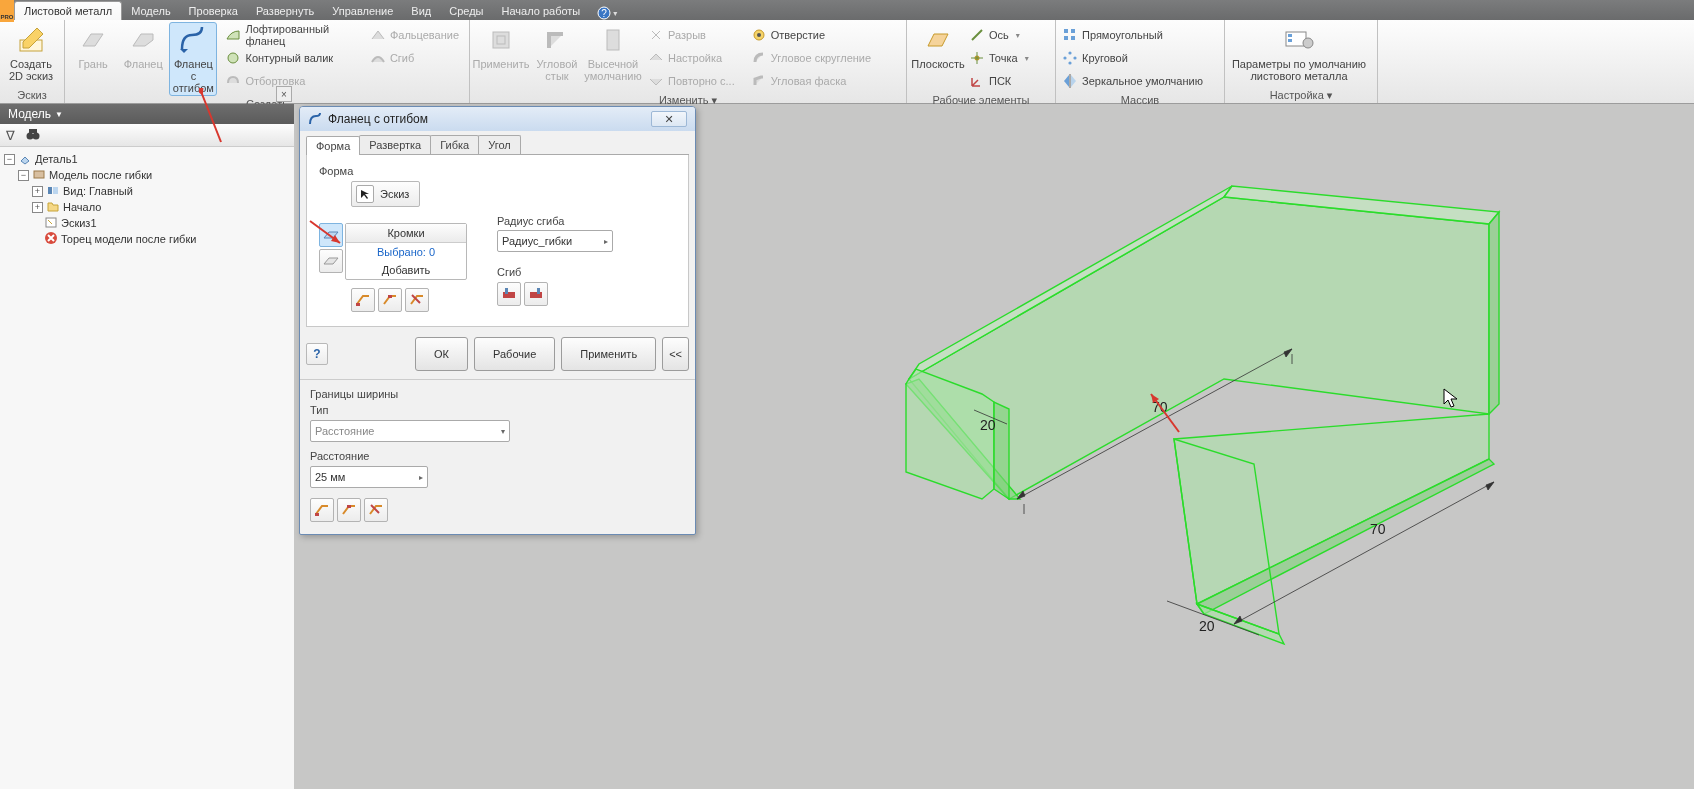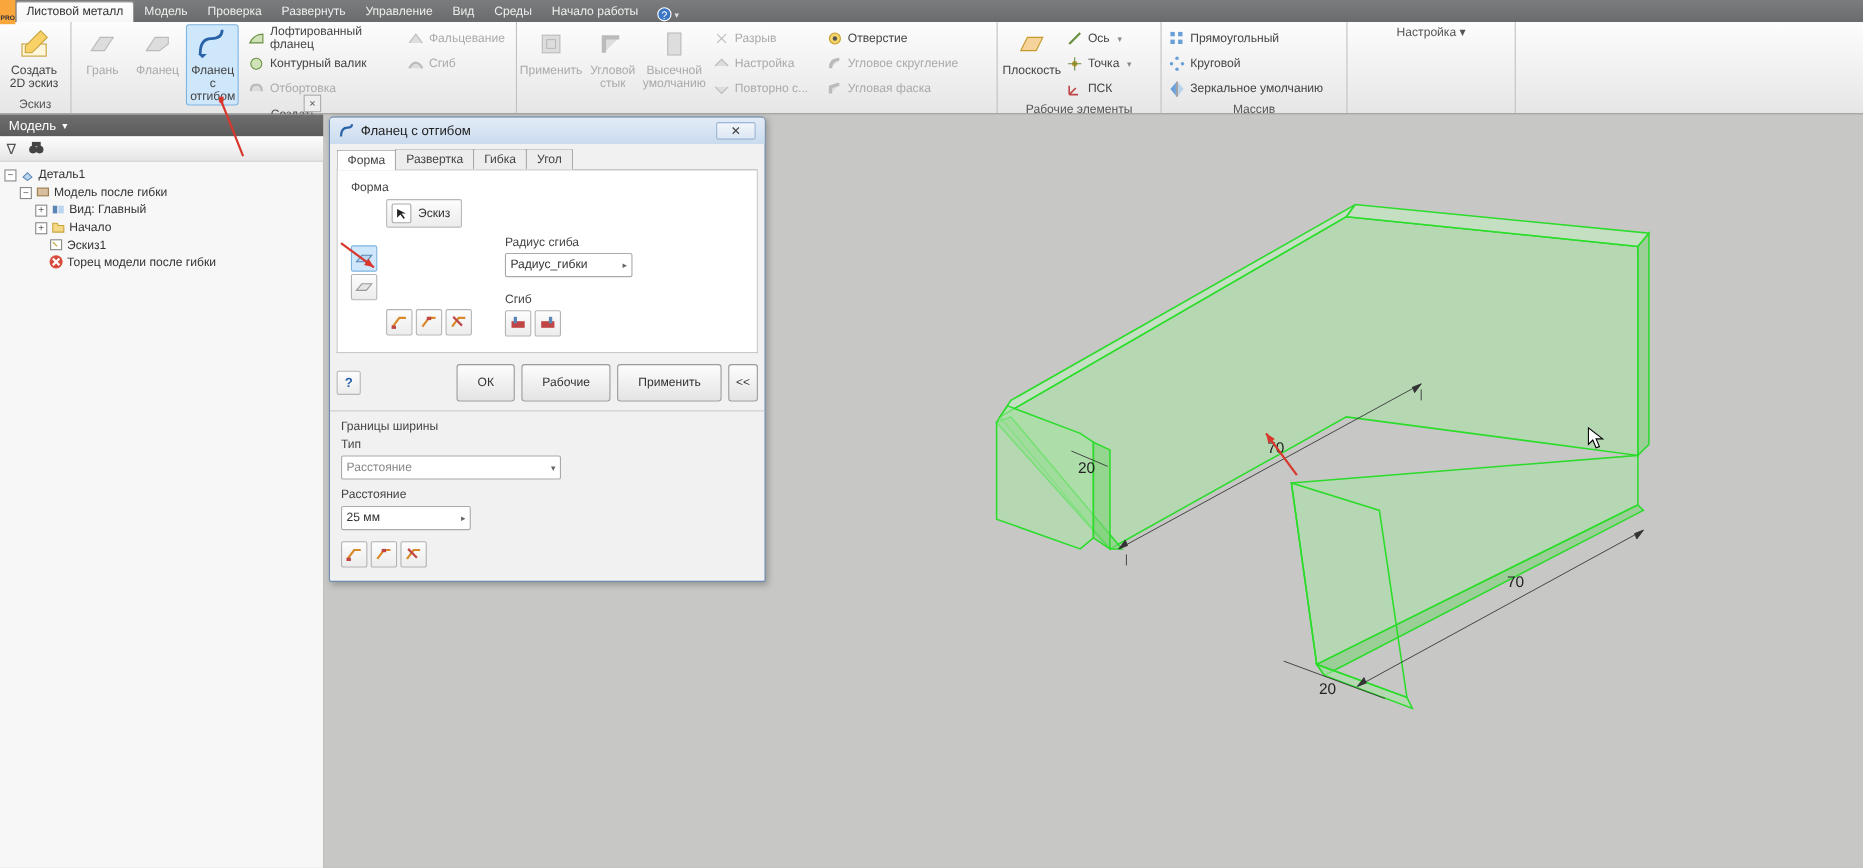--- a/index.html
+++ b/index.html
@@ -266,20 +266,21 @@
         <div class="small-btn dim">
             <span class="ic">
               <svg width="16" height="16">
                 <path d="M4 12 L4 6 L10 4 L12 4" fill="none" stroke="#bbb" stroke-width="3"></path>
               </svg>
             </span>
             <span>Угловая фаска</span>
           </div>
       </div>
     </div>
+    <div class="title">Изменить ▾</div>
   </div>
 
   <div class="rgroup" style="width:140px">
     <div class="body">
       <div class="big-btn">
           <div class="ico">
             <svg width="28" height="28">
               <path d="M4 20 L10 8 L24 8 L18 20 Z" fill="#f5d39a" stroke="#c79a2b"></path>
             </svg>
           </div>
@@ -352,20 +353,34 @@
               </svg>
             </span>
             <span>Зеркальное умолчанию</span>
           </div>
       </div>
     </div>
     <div class="title">Массив</div>
   </div>
 
   <div class="rgroup" style="width:144px">
+    <div class="body">
+      <div class="big-btn" style="width:136px">
+        <div class="ico">
+            <svg width="30" height="22">
+              <rect x="2" y="3" width="20" height="14" fill="#fff" stroke="#888"></rect>
+              <rect x="4" y="5" width="4" height="3" fill="#6aa0d8"></rect>
+              <rect x="4" y="10" width="4" height="3" fill="#6aa0d8"></rect>
+              <circle cx="24" cy="14" r="5" fill="#ccc" stroke="#888"></circle>
+            </svg>
+          </div>
+        <div style="white-space:pre-line">Параметры по умолчанию
+листового металла</div>
+      </div>
+    </div>
     <div class="title">Настройка ▾</div>
   </div>
 </div>
 
 <div class="left-panel">
   <div style="position:relative">
     <div class="panel-close">×</div>
   </div>
   <div class="panel-head">
       <span>Модель</span>
@@ -508,20 +523,25 @@
               <div class="ic-btn sel">
                   <svg width="16" height="12">
                     <path d="M1 9 L6 3 L15 3 L10 9 Z" fill="#bcd6ef" stroke="#5a86b5"></path>
                   </svg>
                 </div>
               <div class="ic-btn">
                   <svg width="16" height="12">
                     <path d="M1 9 L6 3 L15 3 L10 9 Z" fill="#e5e5e5" stroke="#999"></path>
                   </svg>
                 </div>
+            </div>
+            <div class="edge-box">
+              <div class="hdr">Кромки</div>
+              <div class="row sel">Выбрано: 0</div>
+              <div class="row">Добавить</div>
             </div>
           </div>
           <div style="display:flex;gap:3px;margin-top:8px;margin-left:32px">
             <div class="ic-btn">
                 <svg width="16" height="16">
                   <path d="M2 12 L8 4 L14 4" fill="none" stroke="#d88a2a" stroke-width="2"></path>
                   <rect x="1" y="11" width="4" height="3" fill="#c04545"></rect>
                 </svg>
               </div>
             <div class="ic-btn">

